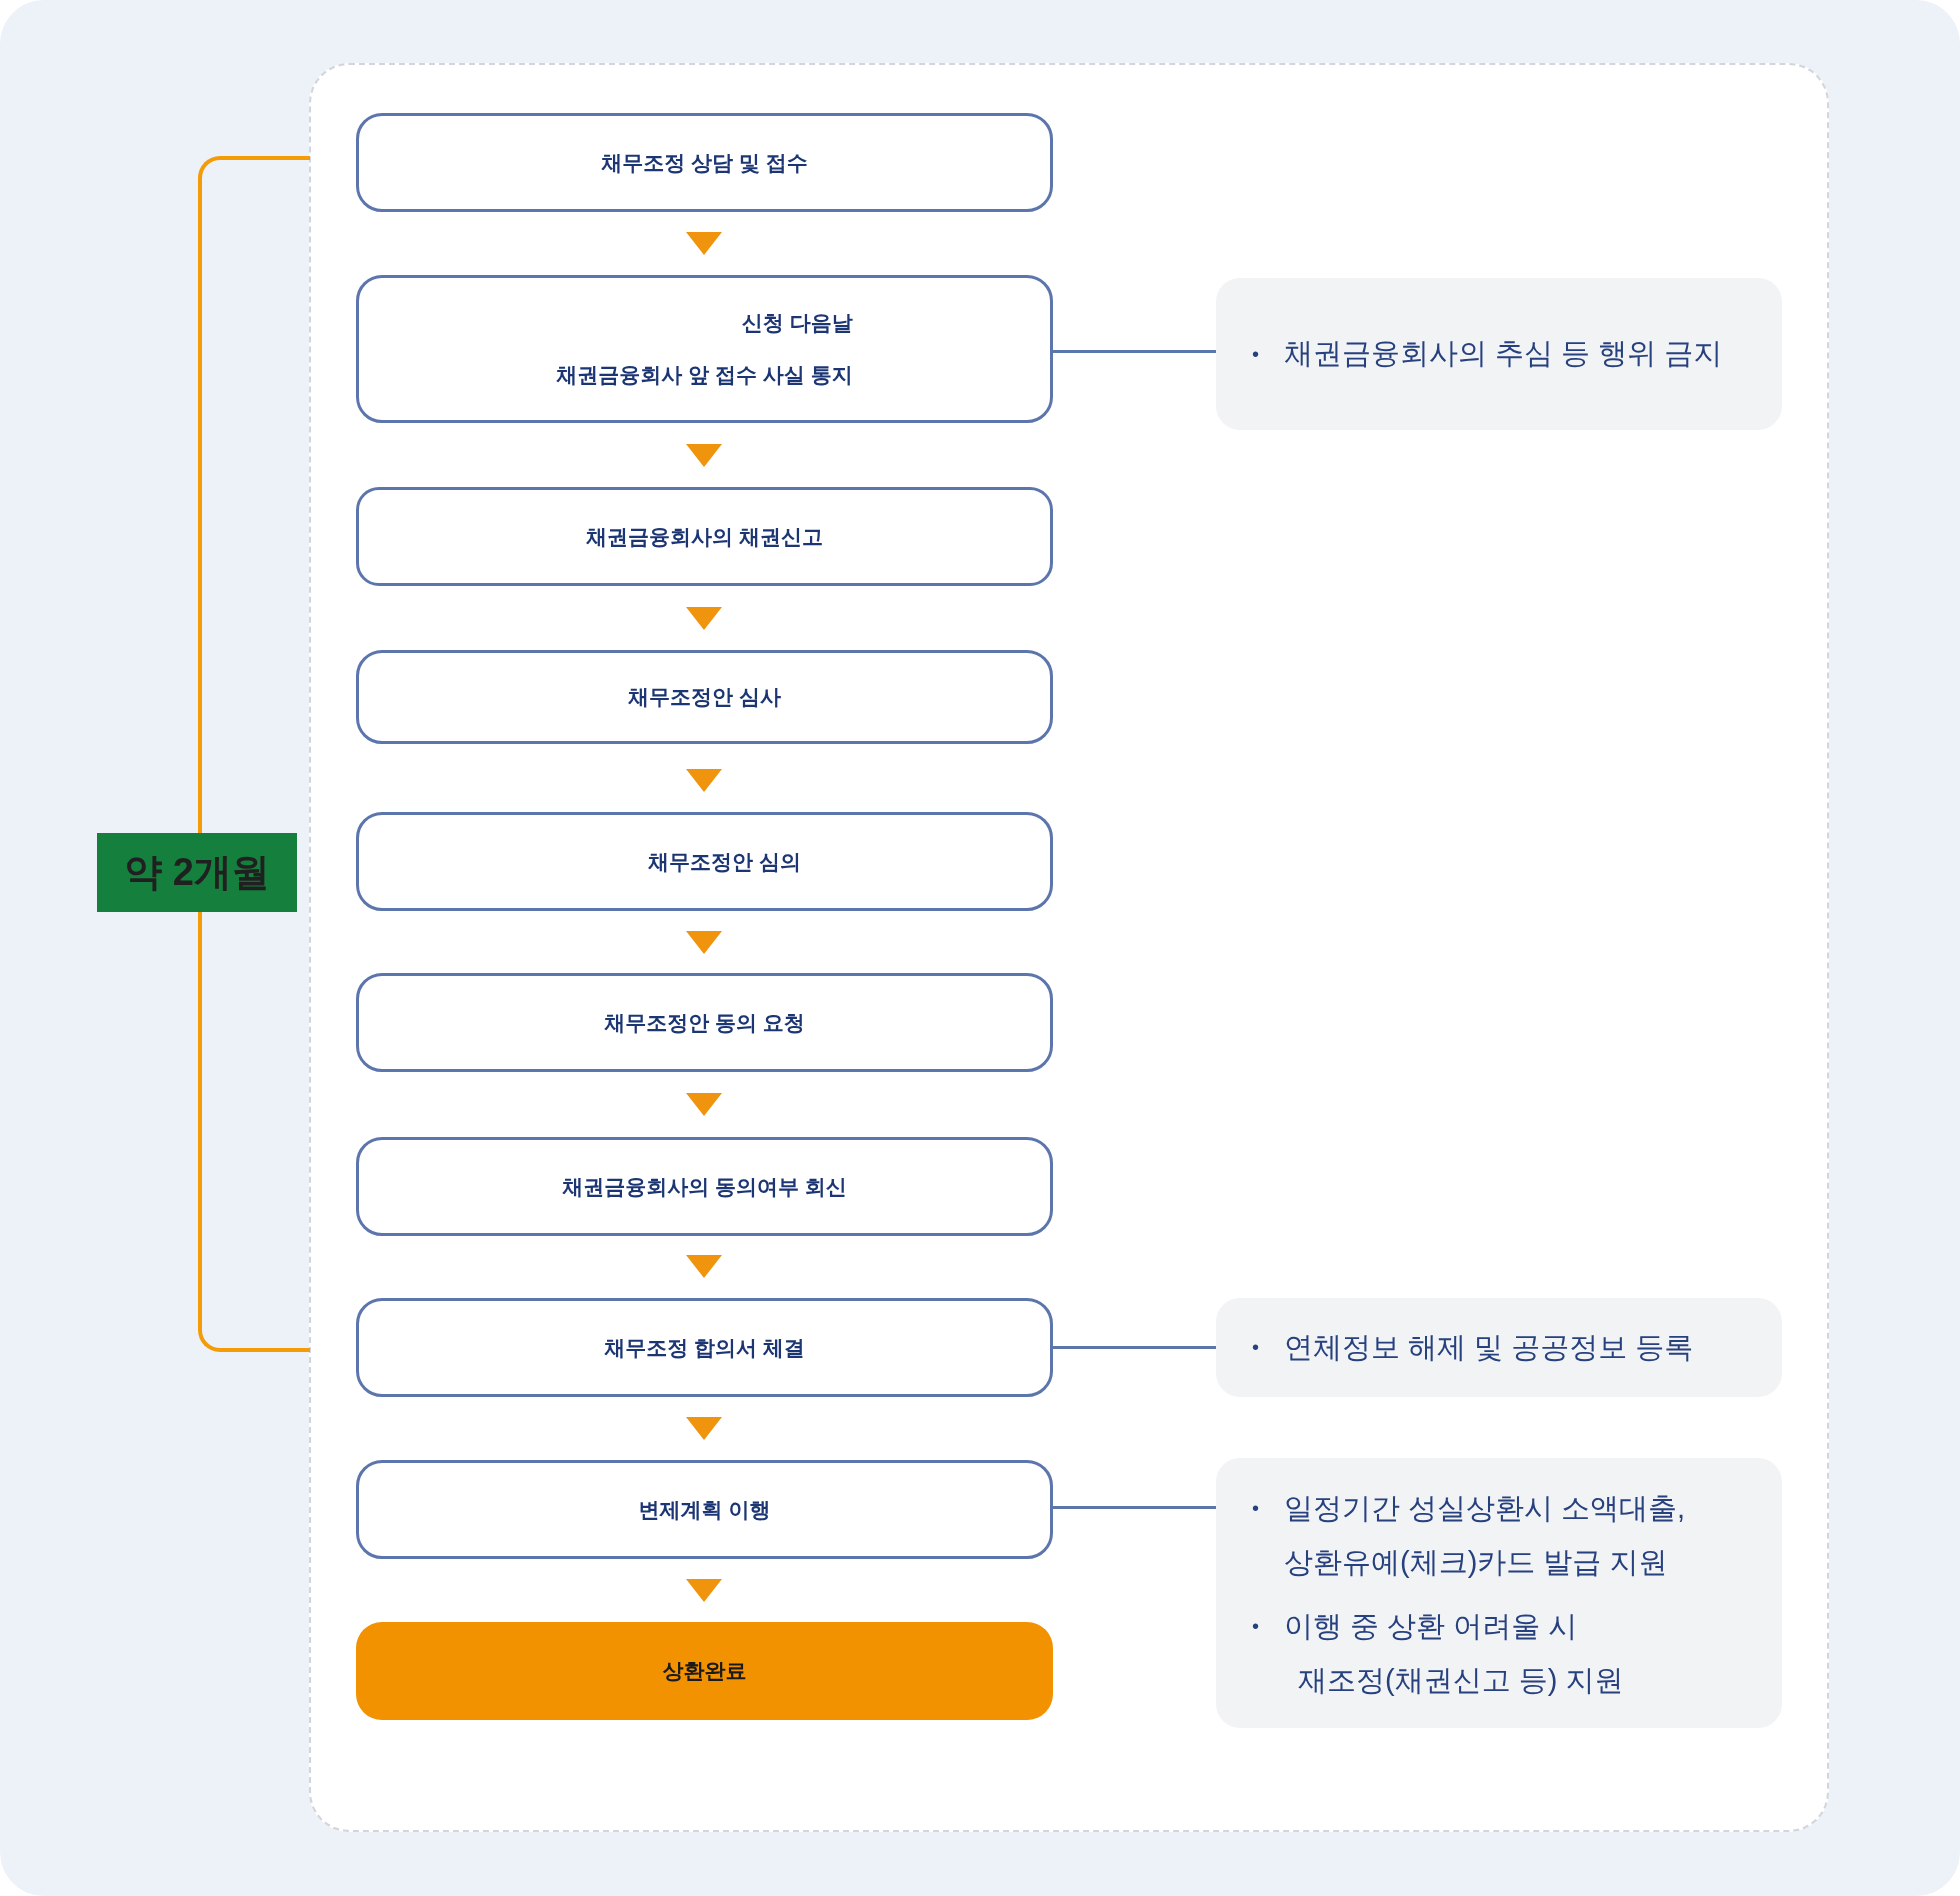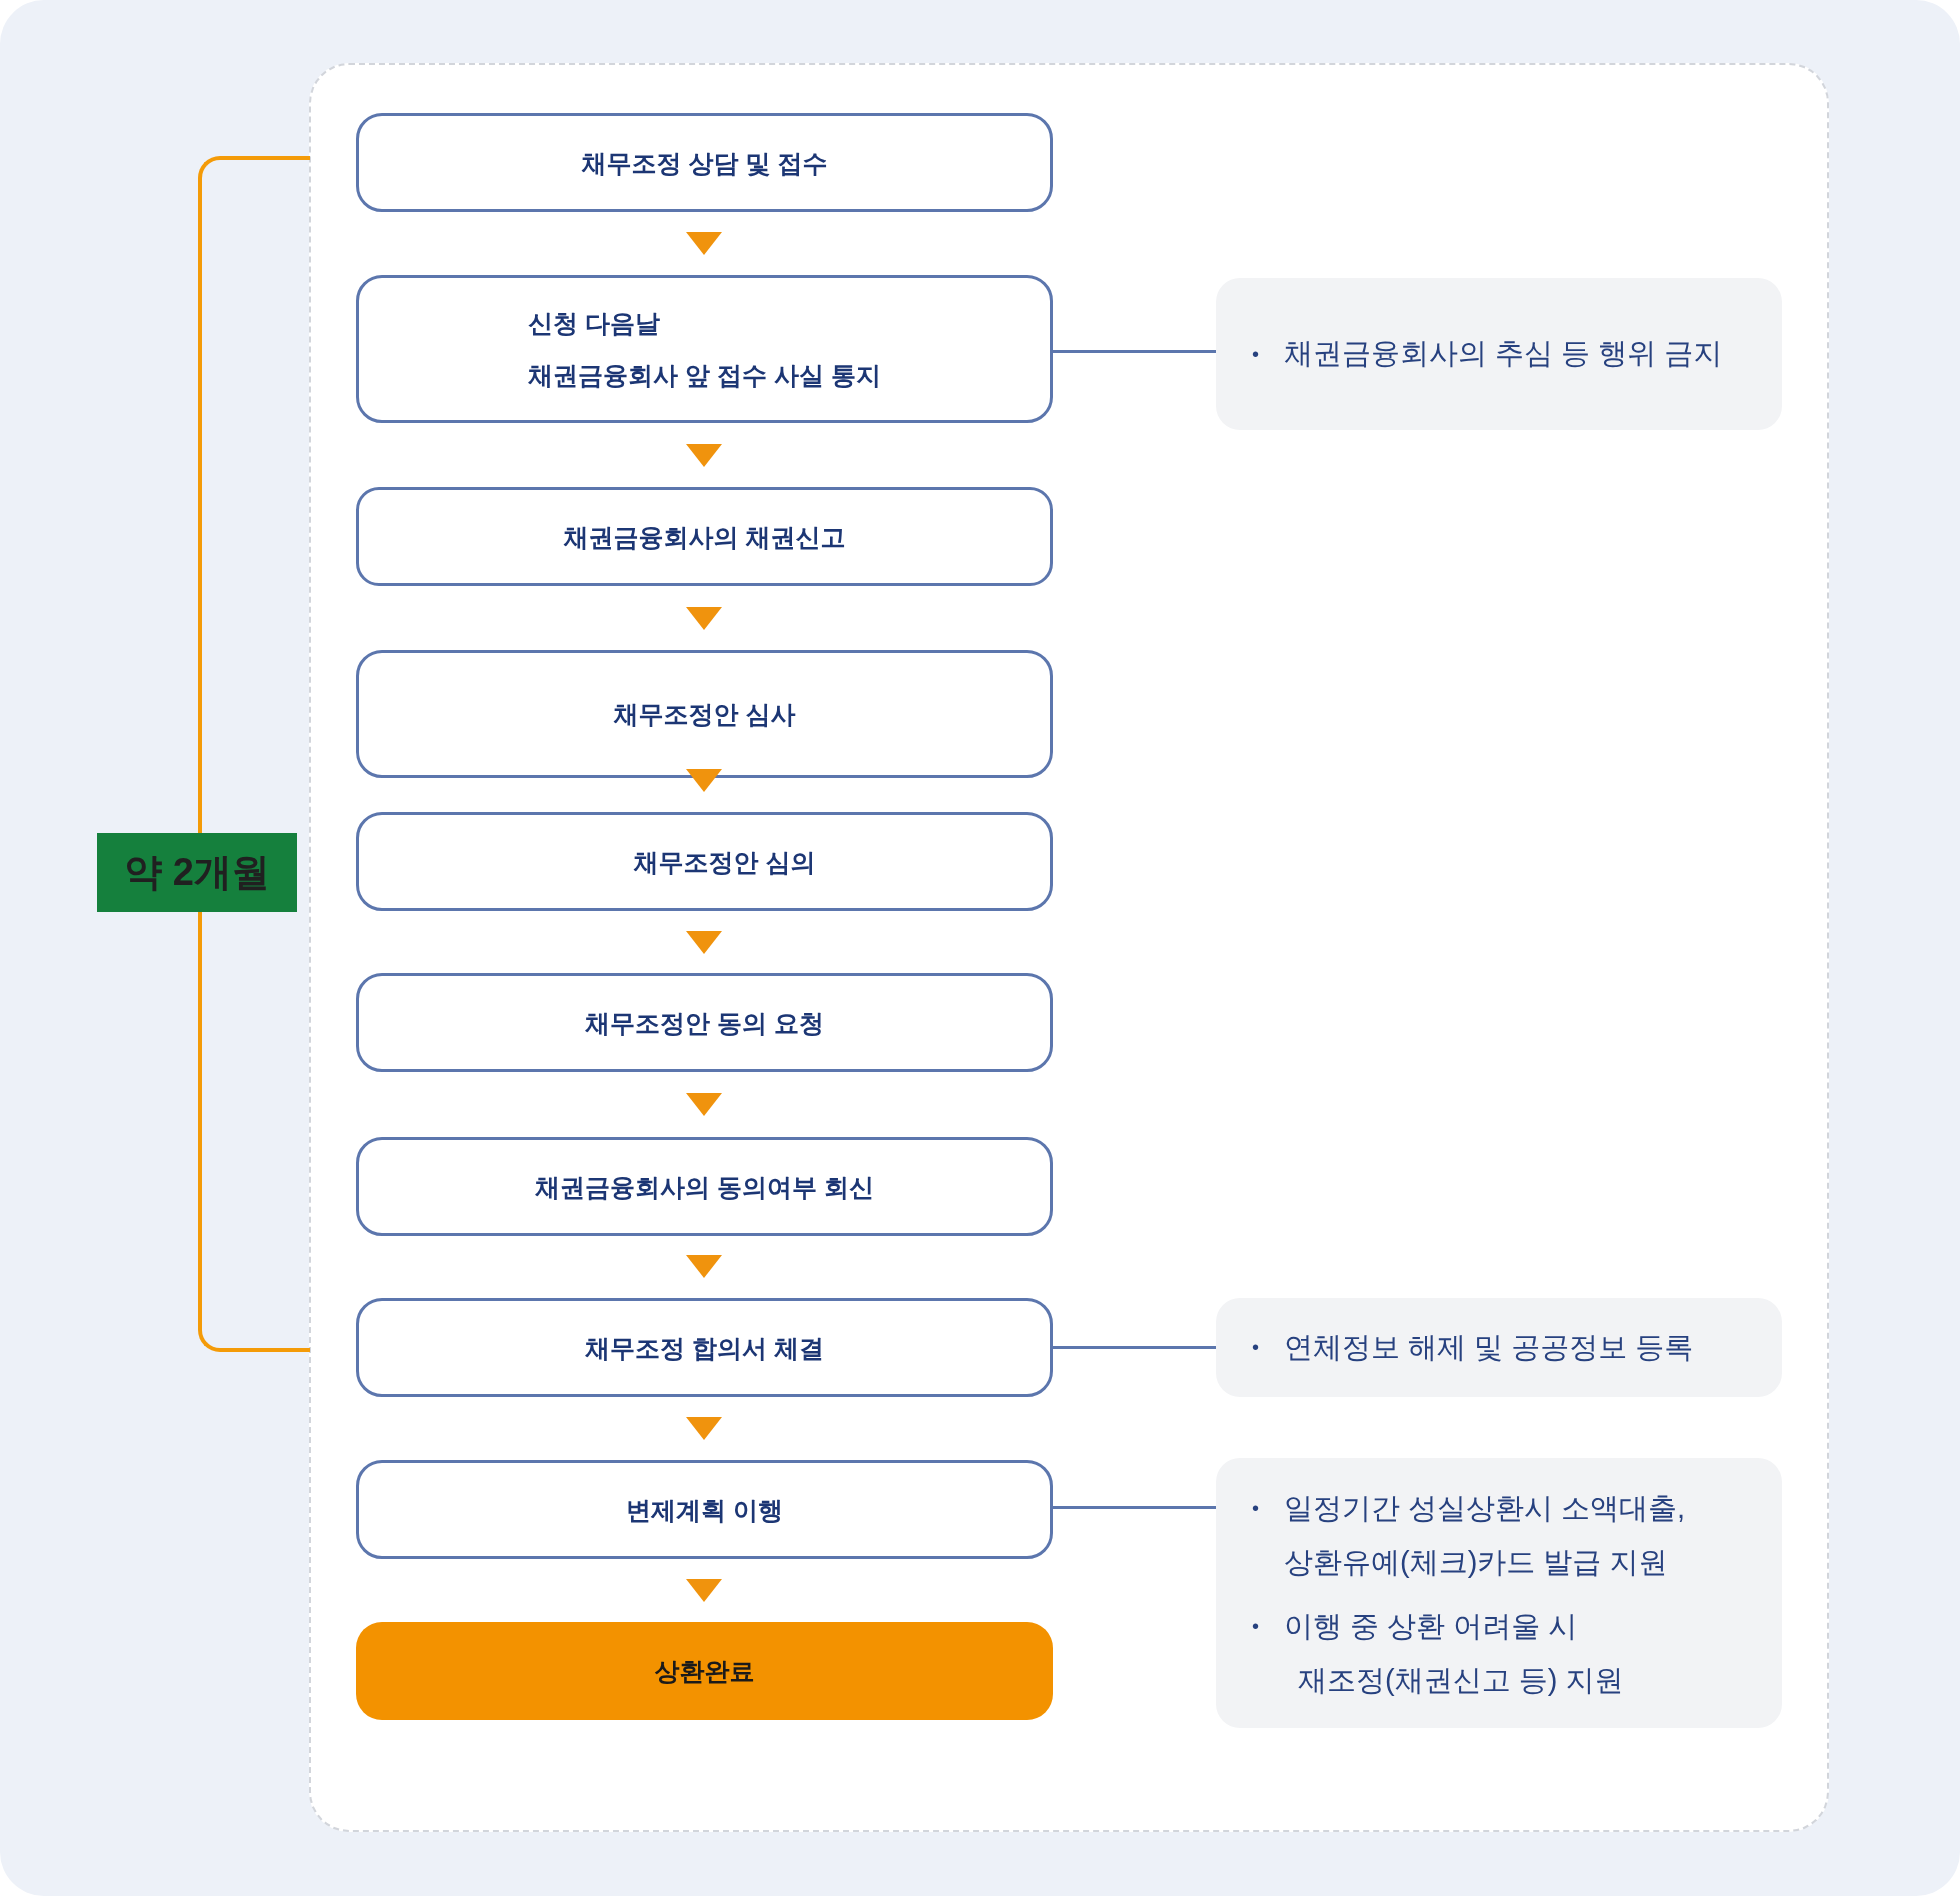--- a/index.html
+++ b/index.html
@@ -56,36 +56,36 @@
     position: absolute;
     left: 356px;
     width: 697px;
     box-sizing: border-box;
     background: #FFFFFF;
     border: 3px solid #5C76AD;
     border-radius: 26px;
     display: flex;
     align-items: center;
     justify-content: center;
-    text-align: left;
-    font-size: 25px;
+    text-align: right;
+    font-size: 21px;
     font-weight: bold;
     color: #1C3674;
     line-height: 52px;
     white-space: pre-line;
   }
   .step-box.highlight {
     background: #F39200;
     border: none;
     color: #1A1A1A;
   }
   .s1  { top: 113px;  height: 99px; }
   .s2  { top: 275px;  height: 148px; }
   .s3  { top: 487px;  height: 99px; border-radius: 23px; }
-  .s4  { top: 650px;  height: 128px; }
+  .s4  { top: 650px;  height: 94px; }
   .s5  { top: 812px;  height: 99px; padding-left: 40px; }
   .s6  { top: 973px;  height: 99px; }
   .s7  { top: 1137px; height: 99px; }
   .s8  { top: 1298px; height: 99px; }
   .s9  { top: 1460px; height: 99px; }
   .s10 { top: 1622px; height: 98px; }
 
   
   .arrow-down {
     position: absolute;

